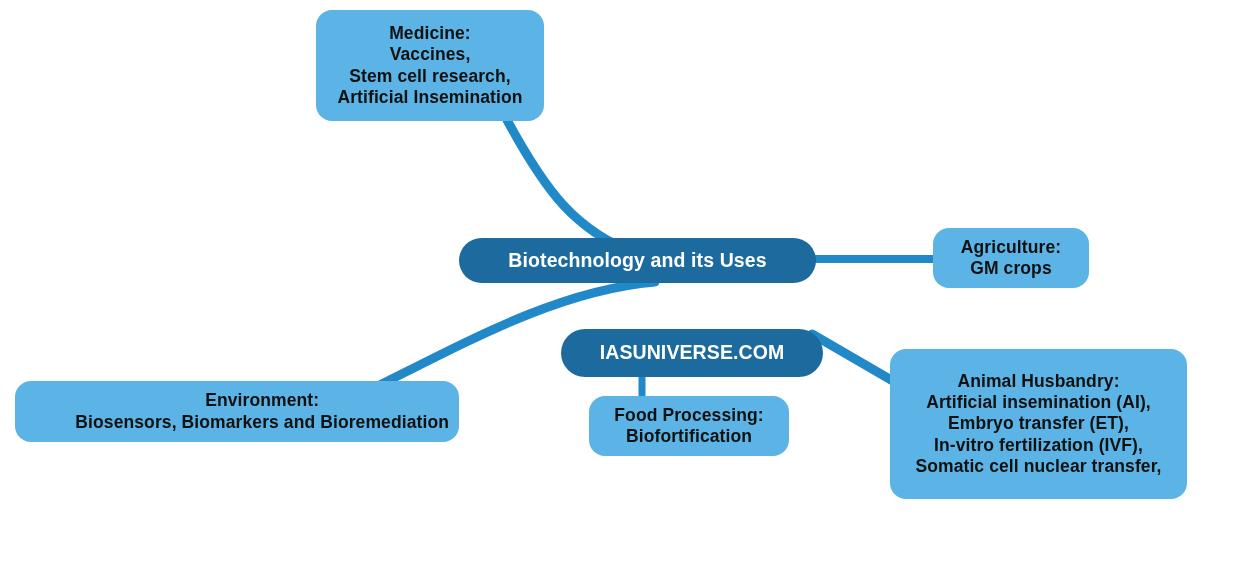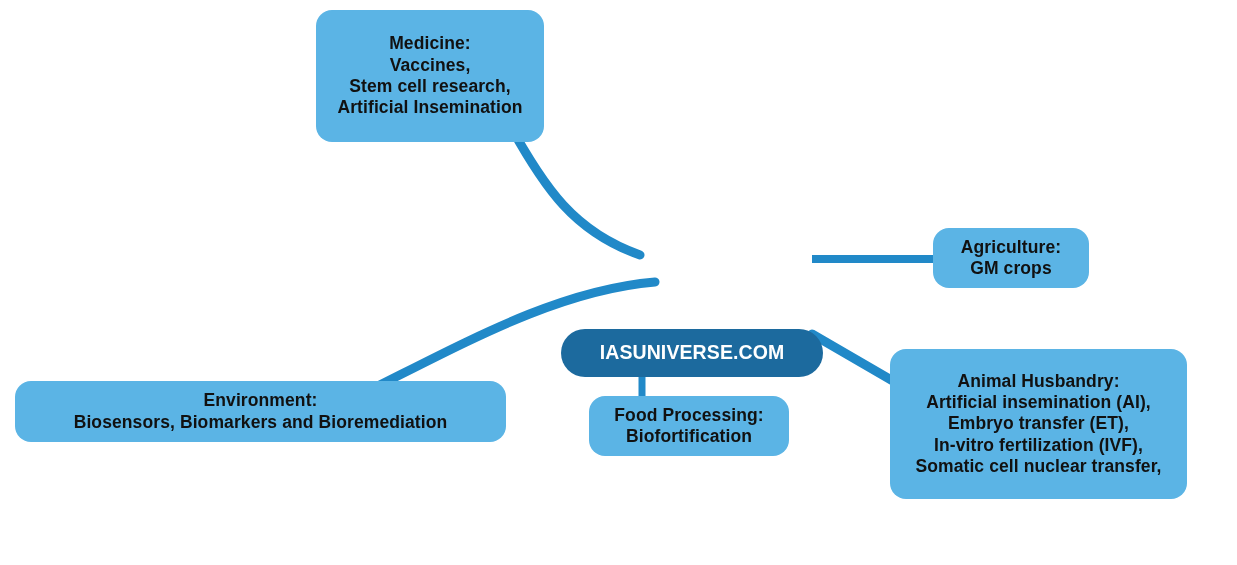--- a/index.html
+++ b/index.html
@@ -65,27 +65,30 @@
 <div id="canvas">
 
   <svg id="edges" viewBox="0 0 1237 565" xmlns="http://www.w3.org/2000/svg">
     <path d="M 507 120 C 545 190 575 232 640 255" fill="none" stroke="#2189c8" stroke-width="9" stroke-linecap="round"></path>
     <path d="M 812 259 L 938 259" fill="none" stroke="#2189c8" stroke-width="8" stroke-linecap="butt"></path>
     <path d="M 655 282 C 560 290 470 340 372 389" fill="none" stroke="#2189c8" stroke-width="9" stroke-linecap="round"></path>
     <path d="M 812 334 L 905 388" fill="none" stroke="#2189c8" stroke-width="9" stroke-linecap="round"></path>
     <path d="M 642 345 L 642 399" fill="none" stroke="#2189c8" stroke-width="7" stroke-linecap="butt"></path>
   </svg>
 
-  <div class="node node-branch" style="left:316px; top:10px; width:228px; height:132px; padding:0 10px;">
+  <div class="node node-branch" style="left:316px; top:10px; width:228px; height:111px; padding:0 10px;">
     <span>Medicine:
 Vaccines,
 Stem cell research,
 Artificial Insemination</span>
   </div>
 
+  <div class="node node-center" style="left:459px; top:238px; width:357px; height:45px; padding:0 18px;">
+    <span>Biotechnology and its Uses</span>
+  </div>
 
   <div class="node node-brand" style="left:561px; top:297px; width:262px; height:48px; padding:0 18px;">
     <span>IASUNIVERSE.COM</span>
   </div>
 
   <div class="node node-branch" style="left:933px; top:228px; width:156px; height:60px; padding:0 8px;">
     <span>Agriculture:
 GM crops</span>
   </div>
 
@@ -95,18 +98,18 @@
 Embryo transfer (ET),
 In-vitro fertilization (IVF),
 Somatic cell nuclear transfer,</span>
   </div>
 
   <div class="node node-branch" style="left:542px; top:396px; width:200px; height:60px; padding:0 8px;margin-left:47px;">
     <span>Food Processing:
 Biofortification</span>
   </div>
 
-  <div class="node node-branch" style="left:15px; top:381px; width:491px; height:61px; padding:0 10px;">
+  <div class="node node-branch" style="left:15px; top:381px; width:444px; height:61px; padding:0 10px;justify-content:flex-end;">
     <span>Environment:
 Biosensors, Biomarkers and Bioremediation</span>
   </div>
 
 </div>
 
 </body></html>

